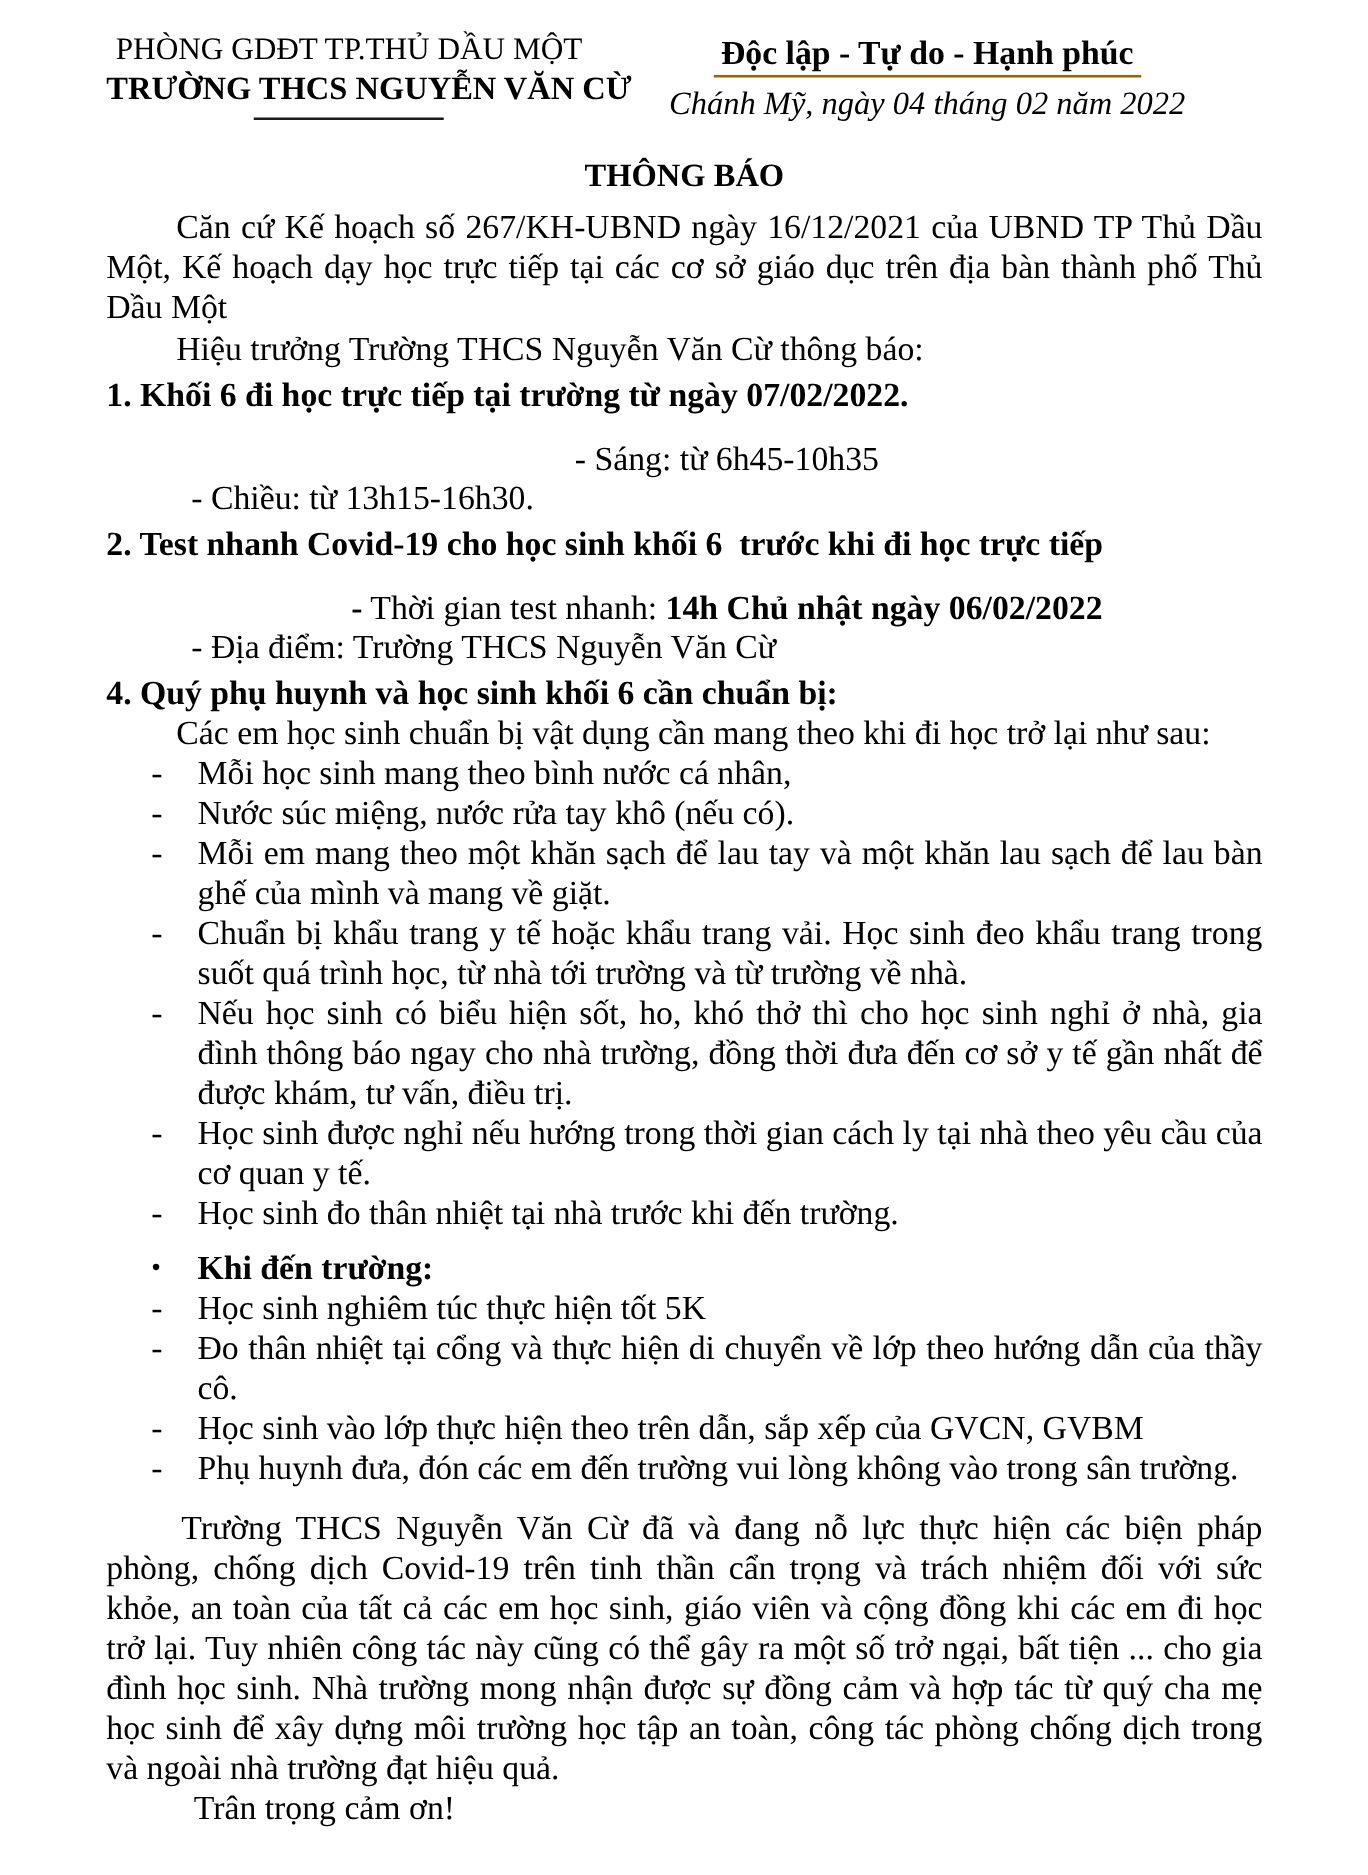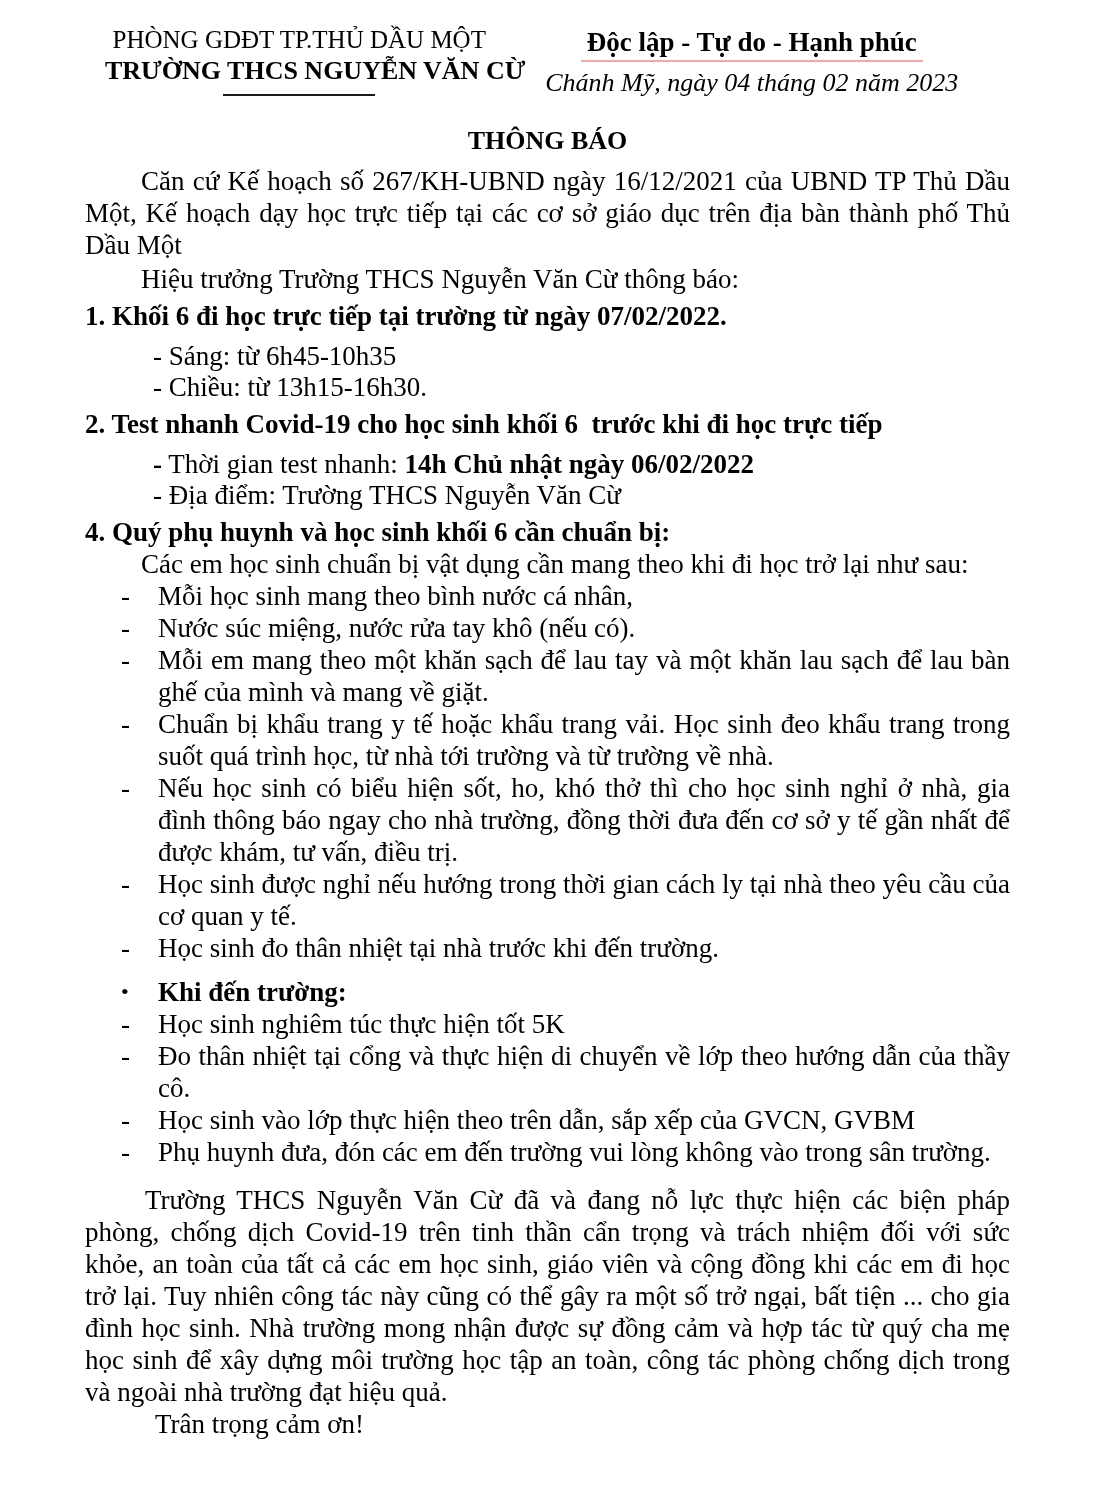--- a/index.html
+++ b/index.html
@@ -7,41 +7,41 @@
   body {
     width:1094px; height:1500px; overflow:hidden;
     color:#000;
     font-family:"Liberation Serif","DejaVu Serif",serif;
     font-size:27px; line-height:32px;
   }
   .page { padding:24px 84px 0 85px; }
 
   
   .hdr { display:flex; }
-  .hdr-left { width:42%; text-align:center;margin-left:20px; }
+  .hdr-left { width:42%; text-align:center; }
   .dept  { font-size:25px; line-height:31px; white-space:pre; }
   .school{ font-size:26px; line-height:32px; font-weight:bold; white-space:pre; }
   .school-underline { width:152px; height:2px; background:#1a1a1a; margin:7px auto 0; }
   .hdr-right { flex:1; text-align:center; }
   .national { font-weight:bold; font-size:26px; line-height:32px; white-space:pre; }
   .motto { display:inline-block; font-weight:bold; font-size:27px; line-height:32px;
-           border-bottom:2px solid #fca5a5; padding:0 6px 2px; margin-top:2px; white-space:pre; }
+           border-bottom:2px solid #a16207; padding:0 6px 2px; margin-top:2px; white-space:pre; }
   .pdate { font-style:italic; font-size:26px; line-height:32px; margin-top:5px; white-space:pre; }
 
   
   .title { text-align:center; font-weight:bold; font-size:26px; line-height:40px; margin-top:22px; }
   .subtitle { text-align:center; font-weight:bold; font-size:27px; line-height:36px; white-space:nowrap; }
 
   
   .para { text-align:justify; text-indent:56px; }
   .para.first { margin-top:4px; }
   .announce { text-indent:56px; margin-top:2px; }
   .sec-heading { font-weight:bold; white-space:pre-wrap; margin-top:5px; }
   .sub-item { padding-left:68px; white-space:pre-wrap; line-height:31px; }
-  .sub-item.m-top { margin-top:9px; }
+  .sub-item.m-top { margin-top:20px;text-align:center; }
   .bold { font-weight:bold; }
 
   .hyphen-row { display:flex; padding-left:36px; }
   .hyphen-row .marker { width:37px; flex:0 0 37px; }
   .hyphen-row .itext { flex:1; text-align:justify; }
 
   .bullet-row { display:flex; padding-left:36px; margin-top:12px; }
   .bullet-row .bmarker { width:37px; flex:0 0 37px; font-size:22px; }
   .bullet-row .btext { font-weight:bold; }
 
@@ -54,21 +54,21 @@
 <div class="page">
 
   <div class="hdr">
     <div class="hdr-left">
       <div class="dept">PHÒNG GDĐT TP.THỦ DẦU MỘT</div>
       <div class="school">TRƯỜNG THCS NGUYỄN VĂN CỪ</div>
       <div class="school-underline"></div>
     </div>
     <div class="hdr-right">
       <div><span class="motto">Độc lập - Tự do - Hạnh phúc</span></div>
-      <div class="pdate">Chánh Mỹ, ngày 04 tháng 02 năm 2023</div>
+      <div class="pdate">Chánh Mỹ, ngày 04 tháng 02 năm 2022</div>
     </div>
   </div>
 
   <div class="title">THÔNG BÁO</div>
 
   <p class="para first">Căn cứ Kế hoạch số 267/KH-UBND ngày 16/12/2021 của UBND TP Thủ Dầu Một, Kế hoạch dạy học trực tiếp tại các cơ sở giáo dục trên địa bàn thành phố Thủ Dầu Một</p>
   <p class="announce">Hiệu trưởng Trường THCS Nguyễn Văn Cừ thông báo:</p>
 
   <div class="sec-heading">1. Khối 6 đi học trực tiếp tại trường từ ngày 07/02/2022.</div>
   <div class="sub-item m-top">- Sáng: từ 6h45-10h35</div>

